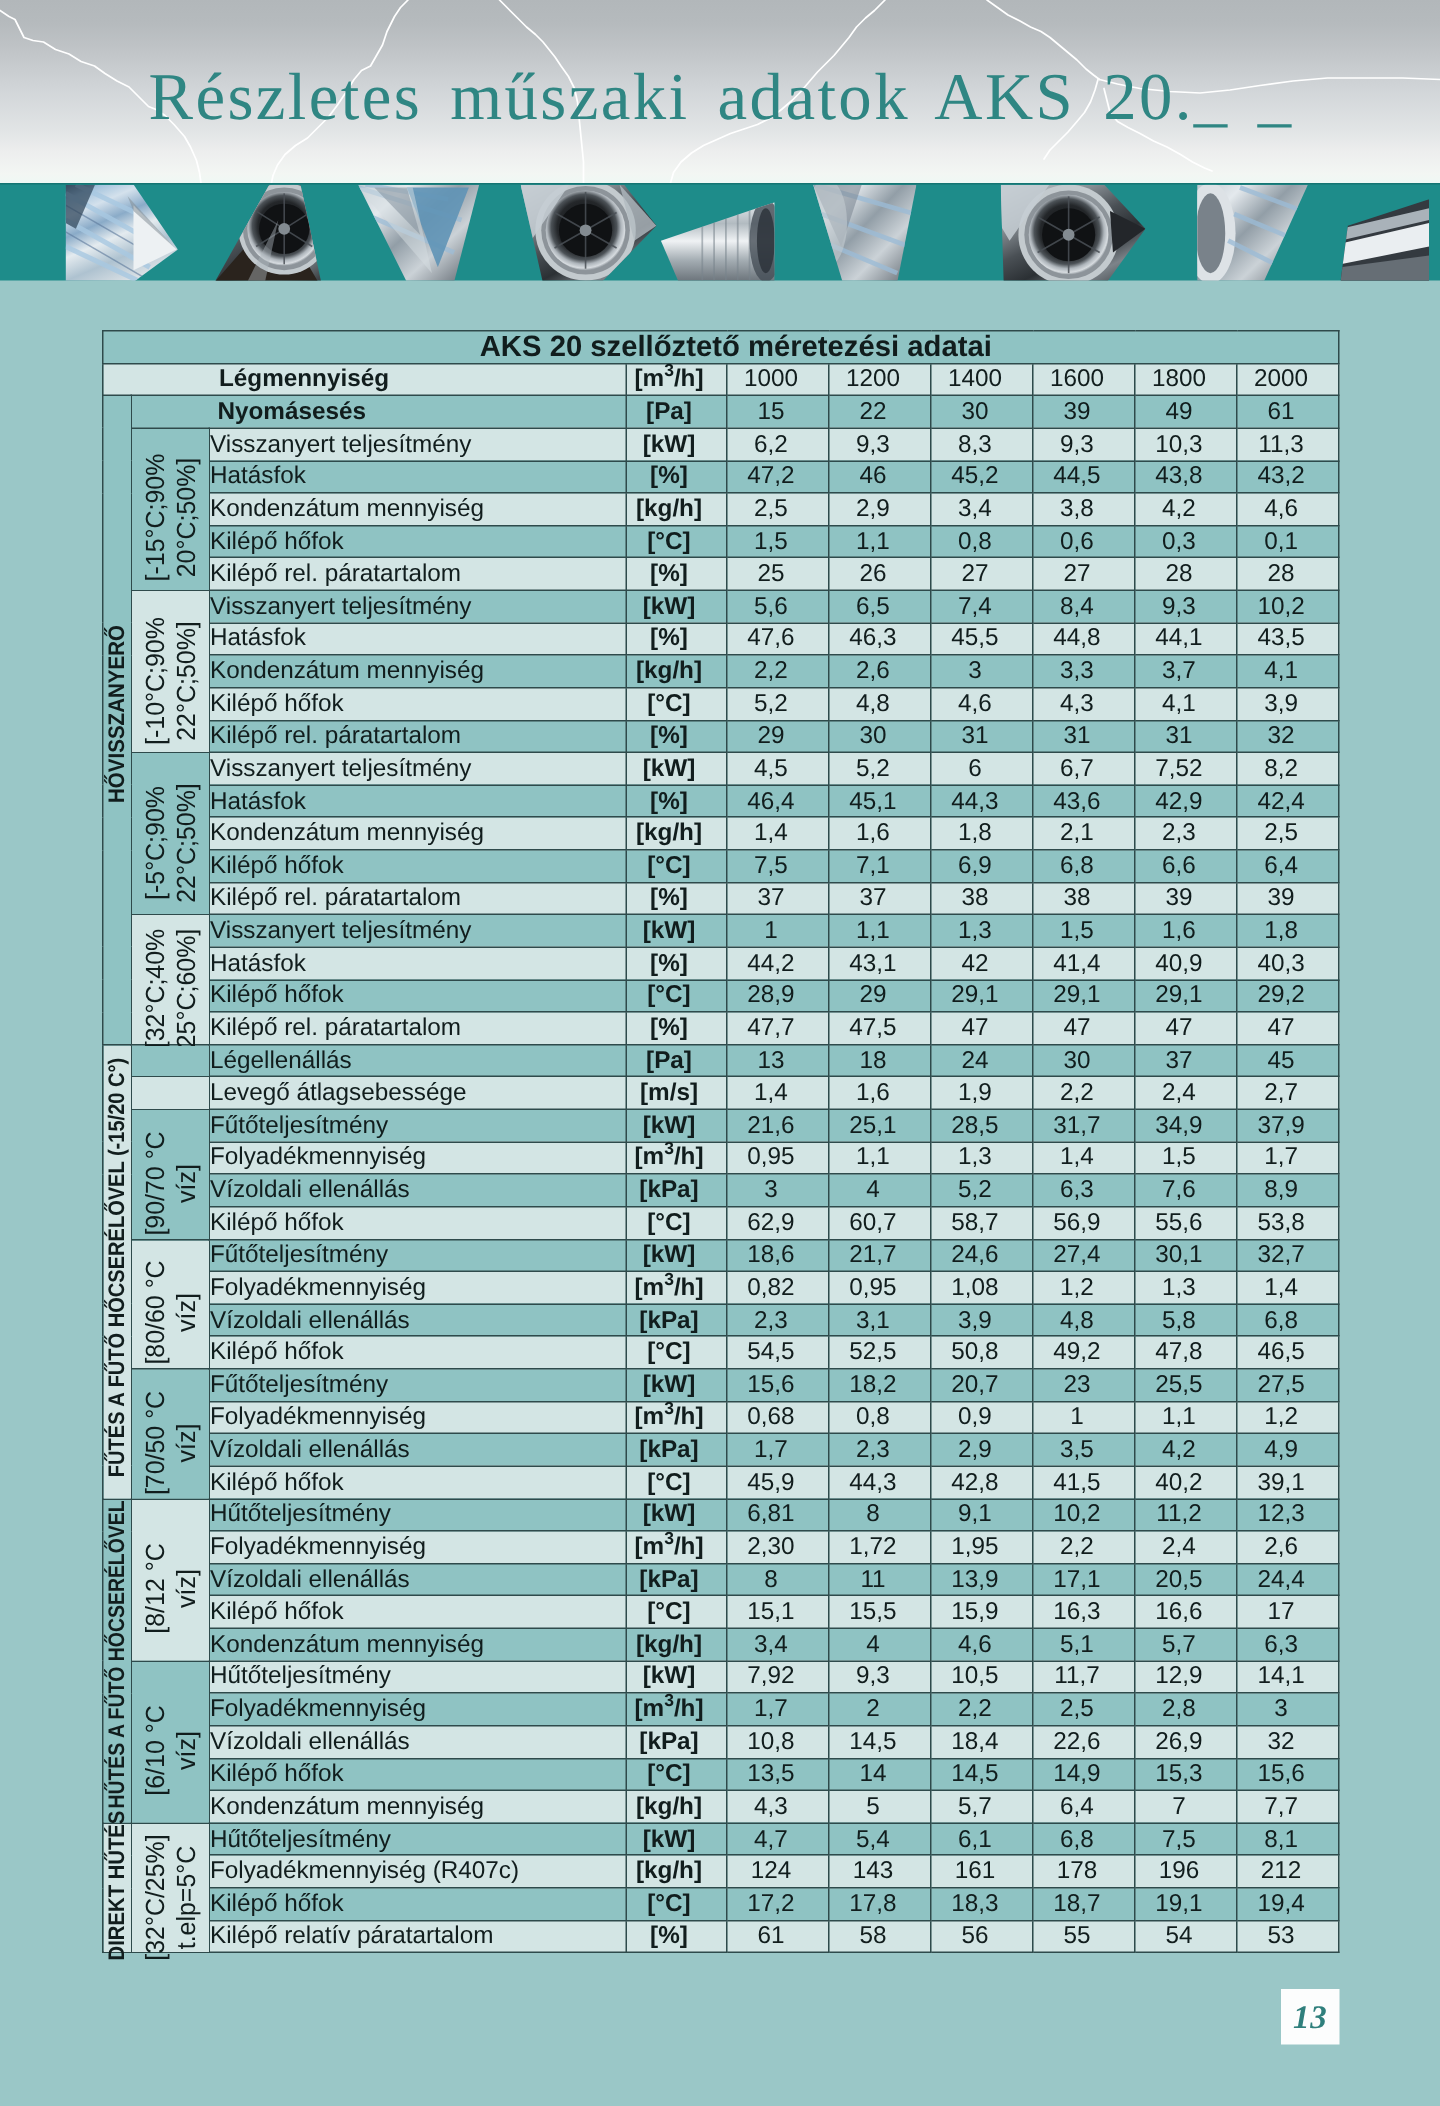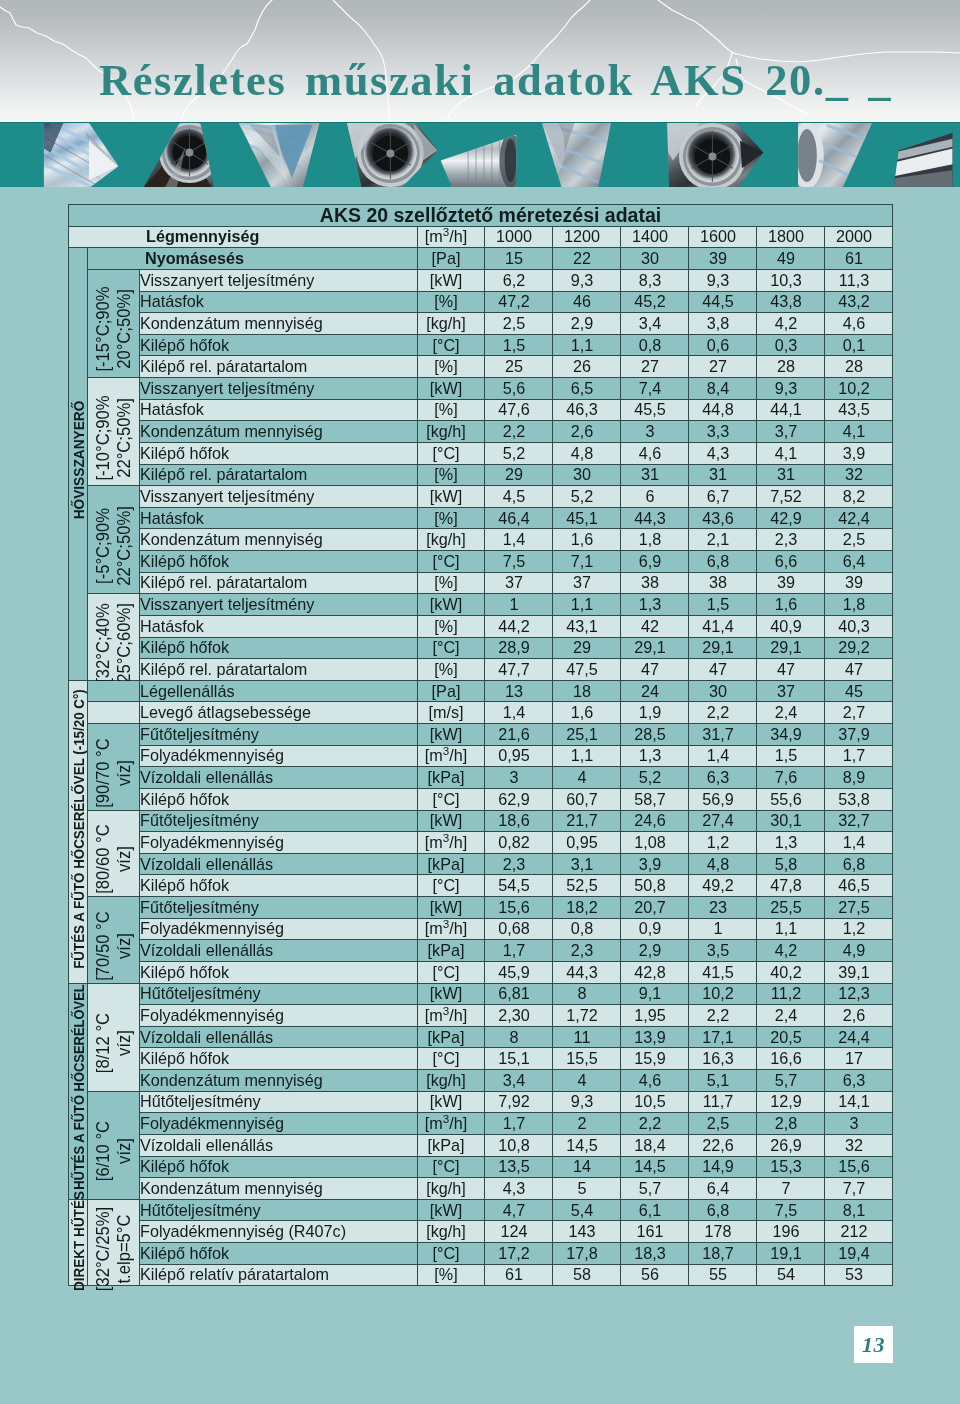--- a/index.html
+++ b/index.html
@@ -6,40 +6,40 @@
   html,body{margin:0;padding:0;}
   body{width:960px;height:1404px;overflow:hidden;background:#9ac7c7;
        font-family:"Liberation Sans",sans-serif;}
   .page{position:relative;width:960px;height:1404px;}
 
   
   .hdr{position:absolute;left:0;top:0;width:960px;height:122px;
        background:linear-gradient(180deg,#b2b7ba 0%,#b5babd 12%,#bfc3c6 26%,#d2d6d9 50%,#e2e5e6 72%,#edeeee 83%,#f3f6f3 95%,#eff8f4 100%);
        overflow:hidden;}
   .hdr-svg{position:absolute;left:0;top:0;}
-  .hdr-title{position:absolute;left:99px;top:58px;font-family:"Liberation Serif",serif;
+  .hdr-title{position:absolute;left:99px;top:42px;font-family:"Liberation Serif",serif;
              font-size:44.5px;color:#2f8683;white-space:nowrap;line-height:1;
-             letter-spacing:1.6px;word-spacing:6px;font-weight:bold;}
+             letter-spacing:1.6px;word-spacing:6px;}
   .band{position:absolute;left:0;top:122px;width:960px;height:65px;background:#1e8c8a;overflow:hidden;
         border-top:1px solid #157573;box-sizing:border-box;}
   .band-svg{position:absolute;left:0;top:0;}
 
   
-  .tbl{position:absolute;left:68px;top:204px;width:824px;border-collapse:collapse;
+  .tbl{position:absolute;left:68px;top:220px;width:824px;border-collapse:collapse;
        table-layout:fixed;border-radius:19px;}
   .tbl td{border:1px solid #2e4a4b;padding:0;font-size:16.2px;color:#111d1d;
           height:20.64px;line-height:19px;background:#d3e5e4;vertical-align:middle;}
   .tbl tr.dk td{background:#8fc3c3;}
   .tbl tr td.cdk{background:#8fc3c3;}
   .tbl tr td.clt{background:#d3e5e4;}
   .tbl td.cap{background:#8fc3c3 !important;font-weight:bold;text-align:center;font-size:19.5px;line-height:20px;padding-left:20px;}
   .tbl td.lbl{padding-left:0;text-align:left;white-space:nowrap;}
   .tbl td.lbl1{padding-left:77px;margin-top:33px;}
   .tbl td.lbl2{padding-left:57px;}
-  .tbl td.unit{text-align:center;padding-right:10px;}
+  .tbl td.unit{text-align:center;padding-right:10px;font-weight:bold;}
   .tbl td.val{text-align:center;padding-right:9px;}
   .tbl td.bold{font-weight:bold;}
   sup{font-size:0.72em;vertical-align:super;line-height:0;}
 
   .tbl td.grp,.tbl td.cond{padding:0;position:relative;overflow:visible;}
   .rot{position:absolute;left:50%;top:50%;white-space:nowrap;
        transform-origin:50% 50%;line-height:1;}
   .grp .rot{font-weight:bold;font-size:15px;
             transform:translate(-50%,-50%) rotate(-90deg) translateX(-4.5px) scaleX(0.862);}
   .grp .rot.g0{transform:translate(-50%,-50%) rotate(-90deg) translateX(4px) scaleX(0.913);}

